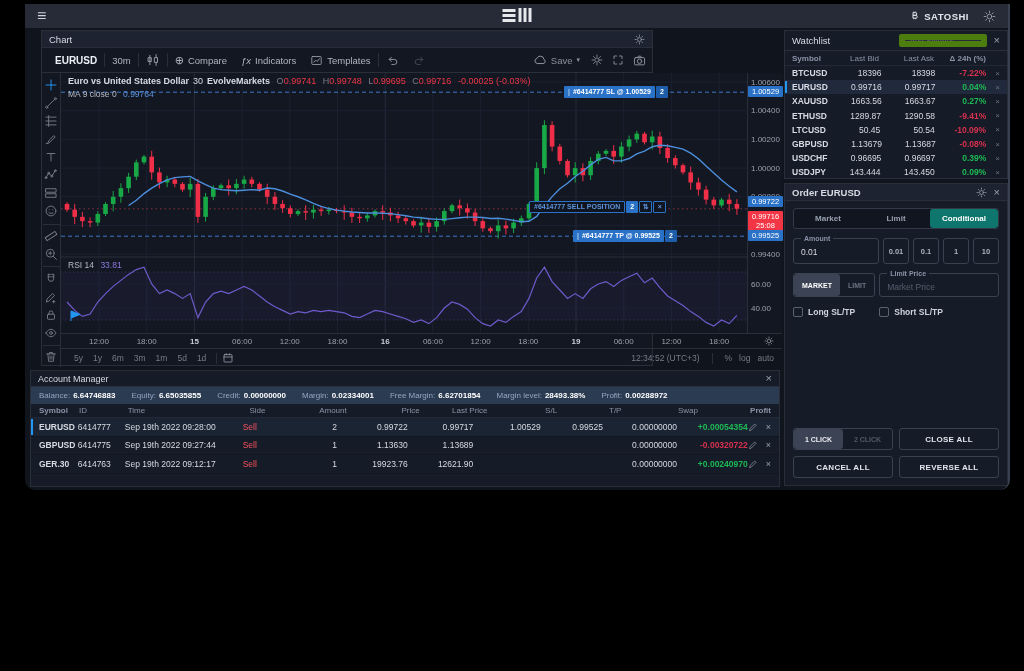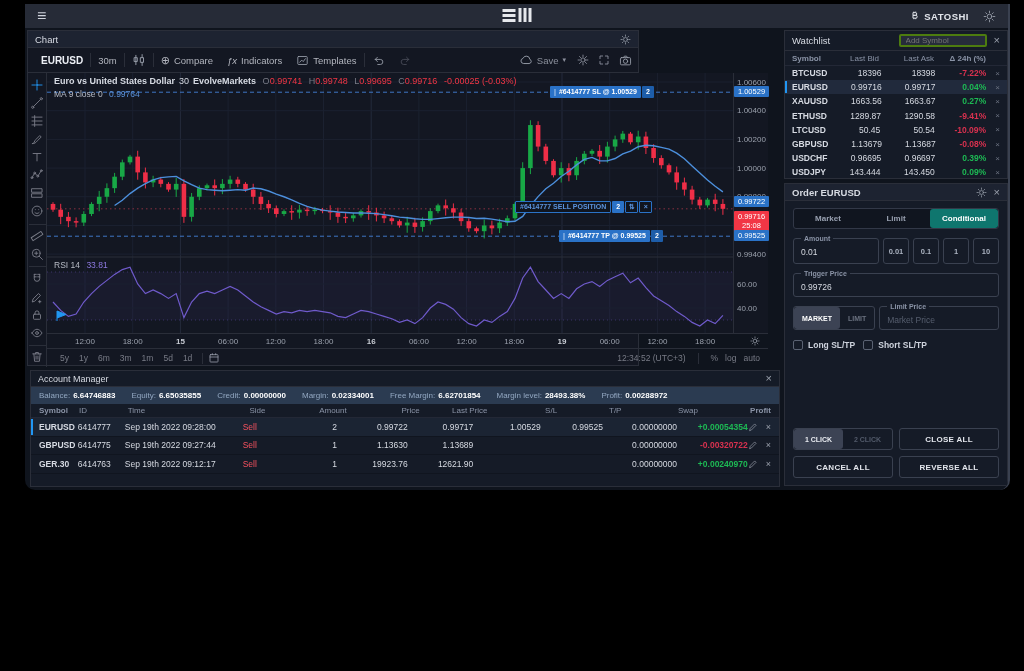--- a/index.html
+++ b/index.html
@@ -18,21 +18,21 @@
   .topbar-right{margin-left:auto;display:flex;align-items:center;gap:14px}
   .user-btn{display:flex;align-items:center;gap:4px;color:#e3e6ec;font-size:9.5px;font-weight:bold;letter-spacing:.5px;cursor:pointer}
   .icon{display:inline-flex;align-items:center;justify-content:center;color:#9aa0ac}
   .icon svg{display:block}
   
   .panel{position:absolute;background:#151b27;border:1px solid #2a2e39}
   .panel-head{height:17px;display:flex;align-items:center;padding:0 7px;background:#1d2331;border-bottom:1px solid #2a2e39;color:#d6dae2;font-size:9.5px}
   .panel-head .sp{margin-left:auto;display:flex;align-items:center;gap:7px}
   .xbtn{color:#9aa0ac;font-size:11px;line-height:1;cursor:pointer}
   
-  .chart-panel{left:2px;top:26px;width:612px;height:336px;background:#131722}
+  .chart-panel{left:16px;top:26px;width:612px;height:336px;background:#131722}
   .chart-toolbar{height:25px;display:flex;align-items:center;background:#131722;border-bottom:1px solid #2a2e39;padding:0 6px;color:#b2b5be;font-size:9.5px}
   .tb-item{display:flex;align-items:center;gap:4px;padding:0 7px;height:100%;cursor:pointer;white-space:nowrap}
   .tb-sep{width:1px;height:14px;background:#2a2e39}
   .tb-sym{color:#eceff5;font-weight:bold;font-size:10px}
   .tb-right{margin-left:auto;display:flex;align-items:center;gap:9px;color:#8b909c}
   .chart-main{display:flex;height:294px}
   .draw-col{width:27px;border-right:1px solid #2a2e39;display:flex;flex-direction:column;align-items:center;padding-top:4px}
   .draw-col .dico{width:18px;height:18px;margin:0 0 1px 0;display:flex;align-items:center;justify-content:center;color:#787b86;cursor:pointer}
   .draw-col .dsep{width:17px;height:1px;background:#2a2e39;margin:3px 0}
   .center-col{width:721px;display:flex;flex-direction:column}
@@ -62,21 +62,21 @@
   .time-axis .day{color:#c8ccd4;font-weight:bold}
   .time-axis .ax-gear{position:absolute;right:8px;top:2px}
   .chart-footer{height:19px;border-top:1px solid #2a2e39;display:flex;align-items:center;padding:0 8px;font-size:8.5px;color:#787b86}
   .range-btn{padding:0 5px;cursor:pointer}
   .cf-sep{width:1px;height:11px;background:#2a2e39;margin:0 5px}
   .cf-right{margin-left:auto;display:flex;align-items:center;gap:7px}
   
   .watchlist-panel{left:759px;top:26px;width:224px;height:149px;overflow:hidden}
   .wl-head{height:20px;display:flex;align-items:center;padding:0 7px;background:#151b27;border-bottom:1px solid #2a2e39}
   .wl-title{color:#d6dae2;font-size:9.5px}
-  .wl-input{margin-left:auto;margin-right:7px;width:88px;height:13px;background:#262c3a;border:2px solid #4d7c0f;border-radius:2px;color:#8a93a6;font-size:8px;padding:0 5px;font-family:inherit}
+  .wl-input{margin-left:auto;margin-right:7px;width:88px;height:13px;background:#262c3a;border:6px solid #4d7c0f;border-radius:2px;color:#8a93a6;font-size:8px;padding:0 5px;font-family:inherit}
   .wl-cols{display:flex;height:15px;align-items:center;padding:0 7px;color:#8a93a6;font-size:8px;border-bottom:1px solid #232836}
   .wl-row{display:flex;height:14.2px;align-items:center;padding:0 7px;font-size:8.5px;color:#d6dae2;cursor:pointer;position:relative}
   .wl-row.sel{background:#212a3c}
   .wl-row.sel:before{content:"";position:absolute;left:0;top:1px;bottom:1px;width:2px;background:#2196f3}
   .c-sym{flex:1;font-weight:bold}
   .c-bid,.c-ask{width:55px;text-align:right}
   .c-chg{width:52px;text-align:right;font-weight:bold}
   .c-x{width:14px;text-align:right;color:#6b7280;font-size:8px}
   .up{color:#1db954}.down{color:#d8314f}
   
@@ -86,21 +86,21 @@
   .op-tab{flex:1;text-align:center;font-size:8px;font-weight:bold;color:#98a0b0;padding:5px 0;cursor:pointer}
   .op-tab.active{background:#0f766e;color:#fff;border-radius:3px}
   .fieldset{position:relative;border:1px solid #3a4150;border-radius:3px;padding:8px 7px 4px;color:#d6dae2;font-size:8.5px}
   .fieldset .flabel{position:absolute;left:7px;top:-4px;background:#151b27;padding:0 3px;font-size:7px;color:#8a93a6;font-weight:bold}
   .op-row{display:flex;gap:4px;margin-top:9px}
   .amt-fs{flex:1}
   .preset{width:26px;height:26px;border:1px solid #3a4150;border-radius:3px;color:#aab2c0;font-size:7.5px;font-weight:bold;display:flex;align-items:center;justify-content:center;cursor:pointer}
   .seg{display:flex;border:1px solid #3a4150;border-radius:3px;overflow:hidden;align-self:stretch}
   .seg-btn{font-size:7px;font-weight:bold;color:#6b7280;display:flex;align-items:center;justify-content:center;padding:0 8px;cursor:pointer}
   .seg-btn.active{background:#3c4354;color:#fff;border-radius:3px}
-  .chk-row{display:flex;gap:8px;margin-top:10px;align-items:flex-end}
+  .chk-row{display:flex;gap:24px;margin-top:10px;align-items:flex-end}
   .chk{display:flex;gap:5px;align-items:center;color:#cdd2dc;font-size:8.5px;font-weight:bold;cursor:pointer}
   .chk .box{width:10px;height:10px;border:1px solid #5a6272;border-radius:2px;background:transparent}
   .bs-row{display:flex;gap:6px;margin-top:10px}
   .bs-btn{flex:1;height:28px;border-radius:3px;display:flex;align-items:center;justify-content:center;font-size:9px;font-weight:bold;letter-spacing:.4px;cursor:pointer}
   .buy{background:#17a742;color:#fff}
   .sell{background:#e8223f;color:#a0152e}
   .op-bottom{margin-top:auto}
   .ob-row{display:flex;gap:6px;margin-top:6px}
   .click-seg{flex:1;display:flex;border:1px solid #3a4150;border-radius:3px;overflow:hidden}
   .click-btn{flex:1;font-size:7px;font-weight:bold;color:#525a6a;display:flex;align-items:center;justify-content:center;cursor:pointer}
@@ -780,26 +780,20 @@
           <input class="fs-input" value="0.01" style="">
         </div>
         <span id="presets" style="display:flex;gap:4px">
             <div class="preset">0.01</div>
             <div class="preset">0.1</div>
             <div class="preset">1</div>
             <div class="preset">10</div>
           </span>
       </div>
 
-      <div class="op-row">
-        <div class="fieldset" style="flex:1">
-          <span class="flabel">Trigger Price</span>
-          <input class="fs-input" value="0.99726" style="">
-        </div>
-      </div>
 
       <div class="op-row" style="align-items:flex-start">
         <div class="seg" id="execSeg">
             <div class="seg-btn active">MARKET</div>
             <div class="seg-btn">LIMIT</div>
           </div>
         <div class="fieldset" style="flex:1">
           <span class="flabel">Limit Price</span>
           <input class="fs-input" placeholder="Market Price" style="">
         </div>

